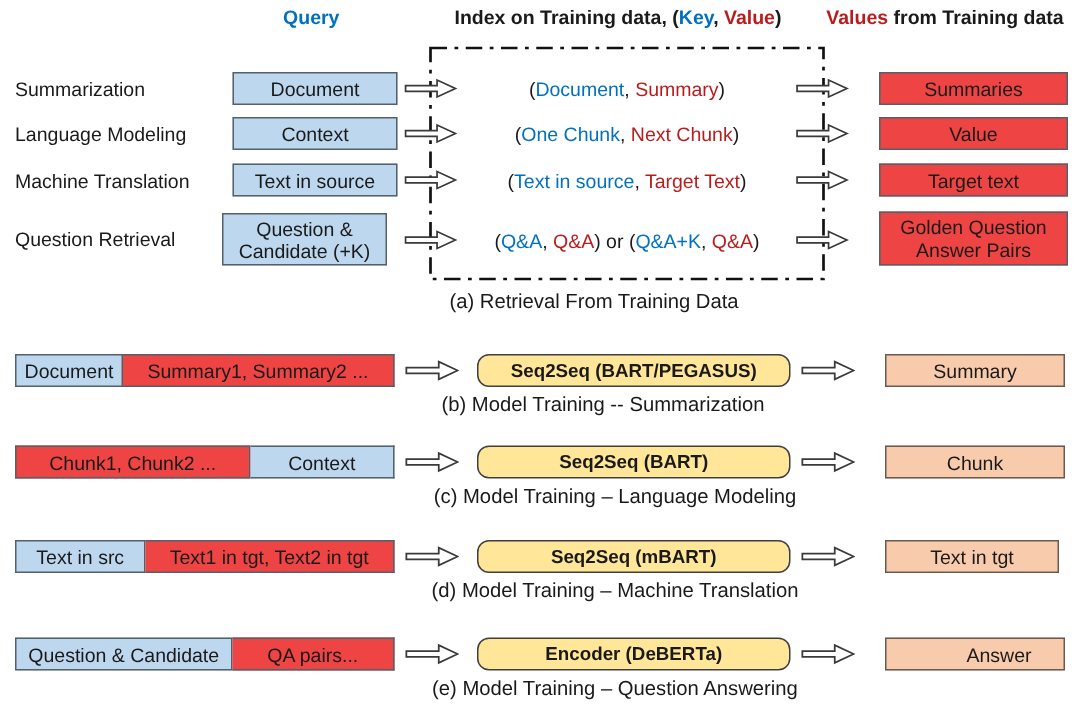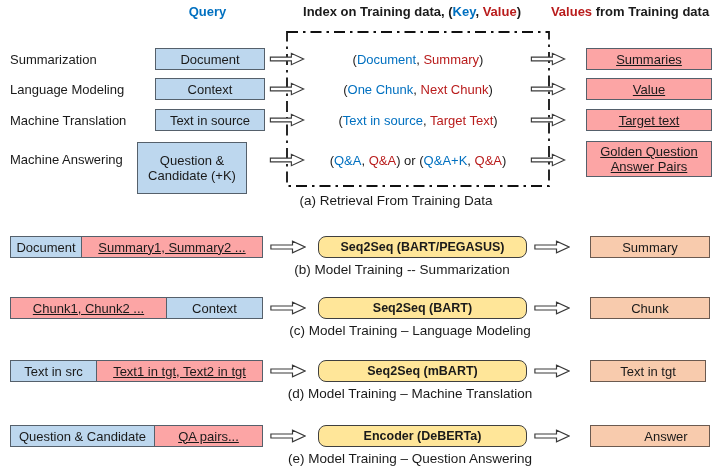--- a/index.html
+++ b/index.html
@@ -4,21 +4,21 @@
 <style>
   html,body{margin:0;padding:0;background:#ffffff;}
   #figure{position:relative;width:720px;height:476px;background:#fff;
     font-family:"Liberation Sans",sans-serif;color:#1a1a1a;overflow:hidden;}
   .abs{position:absolute;}
   .hdr{font-size:13px;font-weight:bold;text-align:center;white-space:nowrap;}
   .task{font-size:13px;white-space:nowrap;line-height:15px;}
   .box{box-sizing:border-box;border:1px solid #55606b;display:flex;align-items:center;
     justify-content:center;text-align:center;font-size:13px;line-height:15px;}
   .blue-fill{background:#BDD7EE;}
-  .green-fill{background:#fca5a5;text-decoration:underline;}
+  .green-fill{background:#ef4444;}
   .orange-fill{background:#F8CBAD;border-color:#6b5a50;}
   .yellow{background:#FFE699;border:1.5px solid #3f3f3f;border-radius:8px;
     font-weight:bold;font-size:12.5px;text-align:right;}
   .kvline{font-size:13px;text-align:center;white-space:nowrap;}
   .t-blue{color:#0070C0;}
   .t-green{color:#b91c1c;}
   .caption{font-size:13.5px;text-align:center;white-space:nowrap;}
   .inbox{box-sizing:border-box;display:flex;position:absolute;height:22px;}
   .seg{box-sizing:border-box;border:1px solid #55606b;display:flex;align-items:center;
     justify-content:center;font-size:13px;white-space:nowrap;overflow:hidden;}
@@ -44,26 +44,26 @@
 
   <div class="abs hdr" style="left:540px;top:4px;width:180px;"><span class="t-green">Values</span><span> from Training data</span></div>
 
   <svg class="abs" style="left:285px;top:30px;" width="266" height="158">
     <rect x="2" y="2" width="262" height="154" fill="none" stroke="#111111" stroke-width="1.8" stroke-dasharray="11 5 2.5 5"></rect>
   </svg>
 
   <div class="abs task" style="left:10px;top:52px;">Summarization</div>
   <div class="abs task" style="left:10px;top:82px;">Language Modeling</div>
   <div class="abs task" style="left:10px;top:113px;">Machine Translation</div>
-  <div class="abs task" style="left:10px;top:152px;">Machine Answering</div>
+  <div class="abs task" style="left:10px;top:152px;">Question Retrieval</div>
 
   <div class="abs box blue-fill" style="left:155px;top:48px;width:110px;height:22px;">Document</div>
   <div class="abs box blue-fill" style="left:155px;top:78px;width:110px;height:22px;">Context</div>
   <div class="abs box blue-fill" style="left:155px;top:109px;width:110px;height:22px;">Text in source</div>
-  <div class="abs box blue-fill" style="left:137px;top:142px;width:110px;height:52px;padding:0 0;">Question &amp; Candidate (+K)</div>
+  <div class="abs box blue-fill" style="left:148px;top:142px;width:110px;height:35px;padding:0 0;">Question &amp; Candidate (+K)</div>
 
   <svg class="abs arrow-svg" style="left:267px;top:52px;" width="40" height="14">
       <use href="#harrow"></use>
     </svg>
   <svg class="abs arrow-svg" style="left:267px;top:82px;" width="40" height="14">
       <use href="#harrow"></use>
     </svg>
   <svg class="abs arrow-svg" style="left:267px;top:113px;" width="40" height="14">
       <use href="#harrow"></use>
     </svg>

